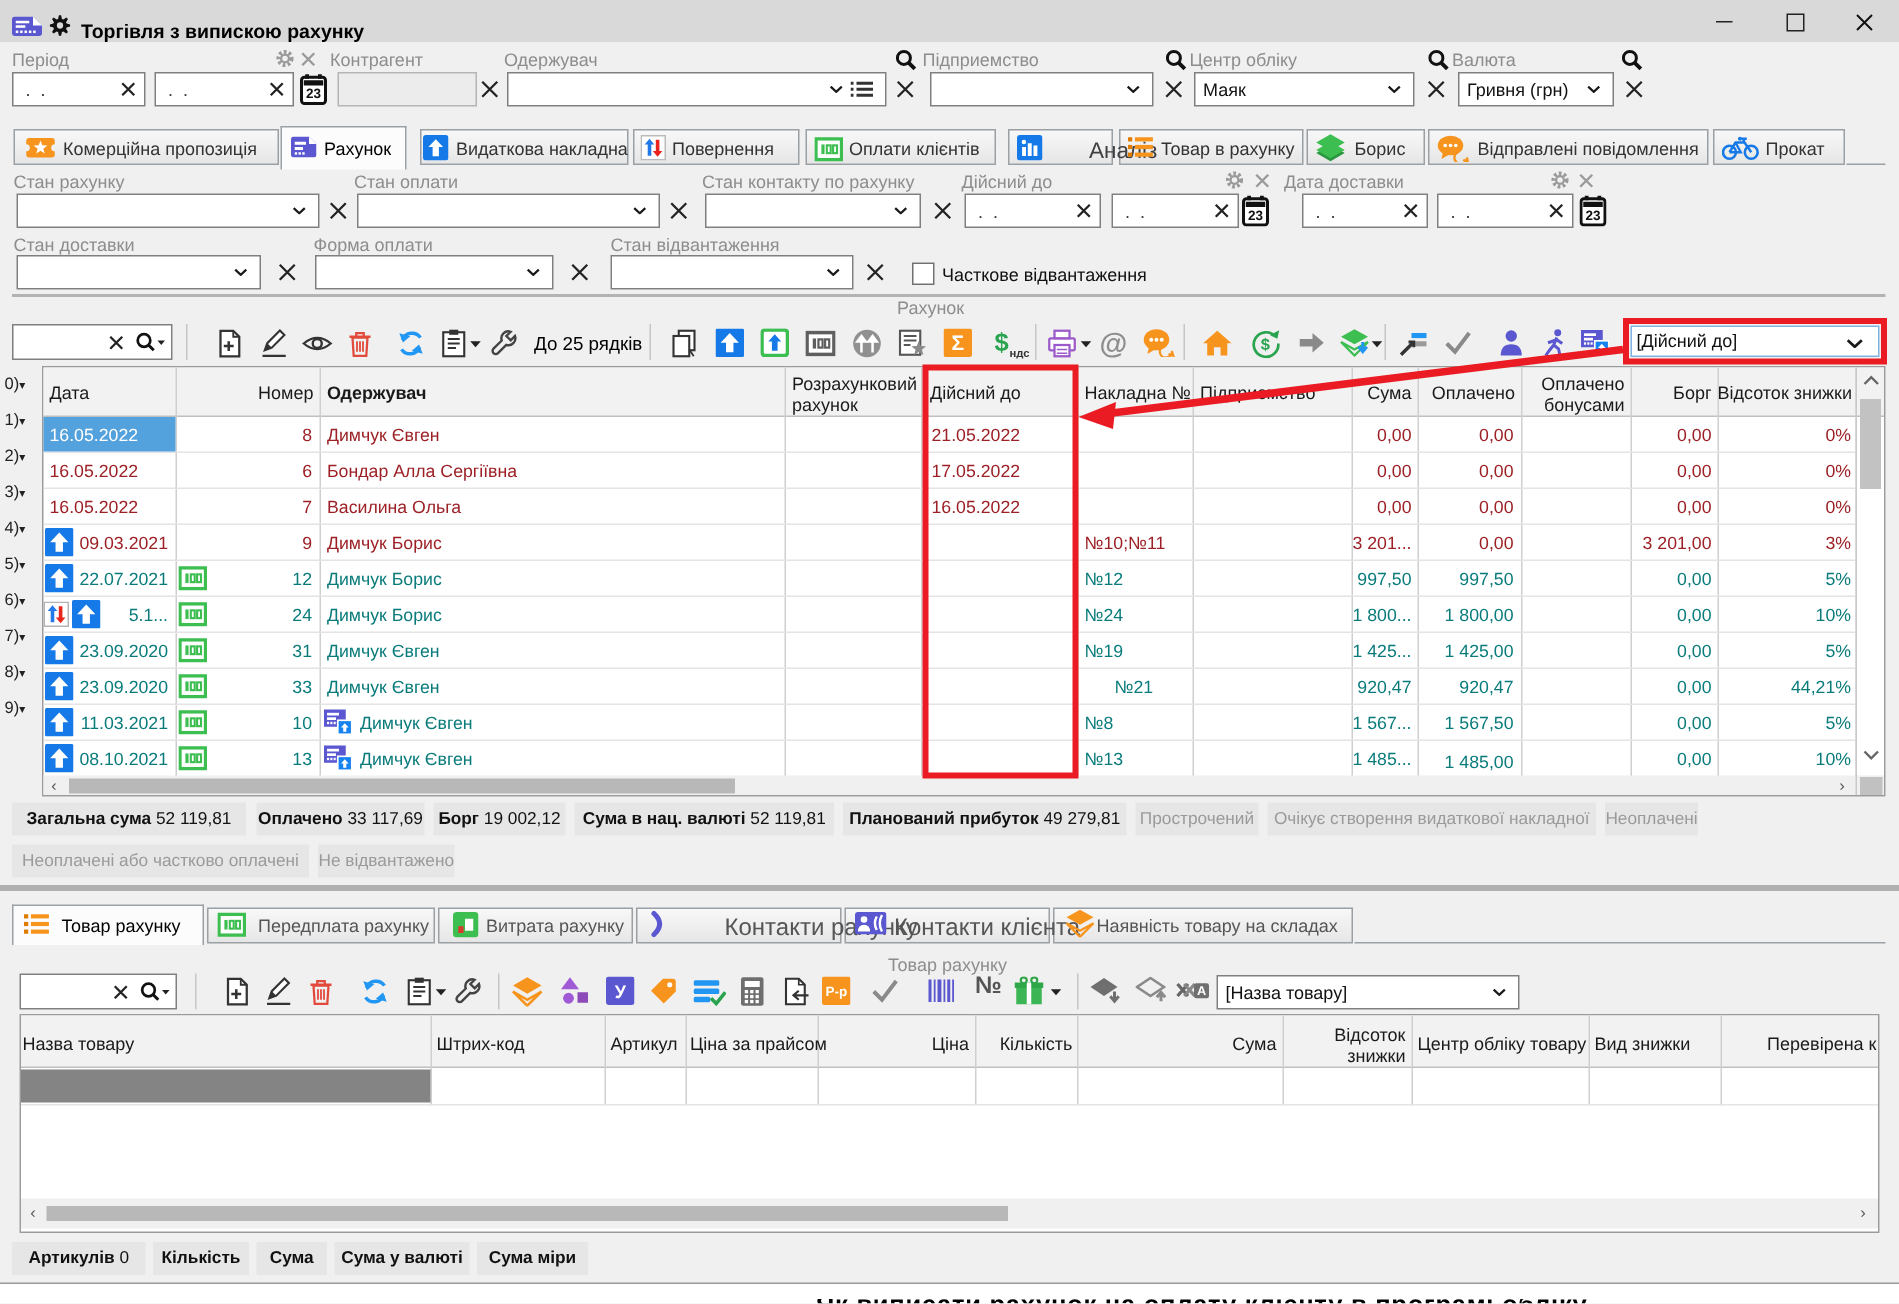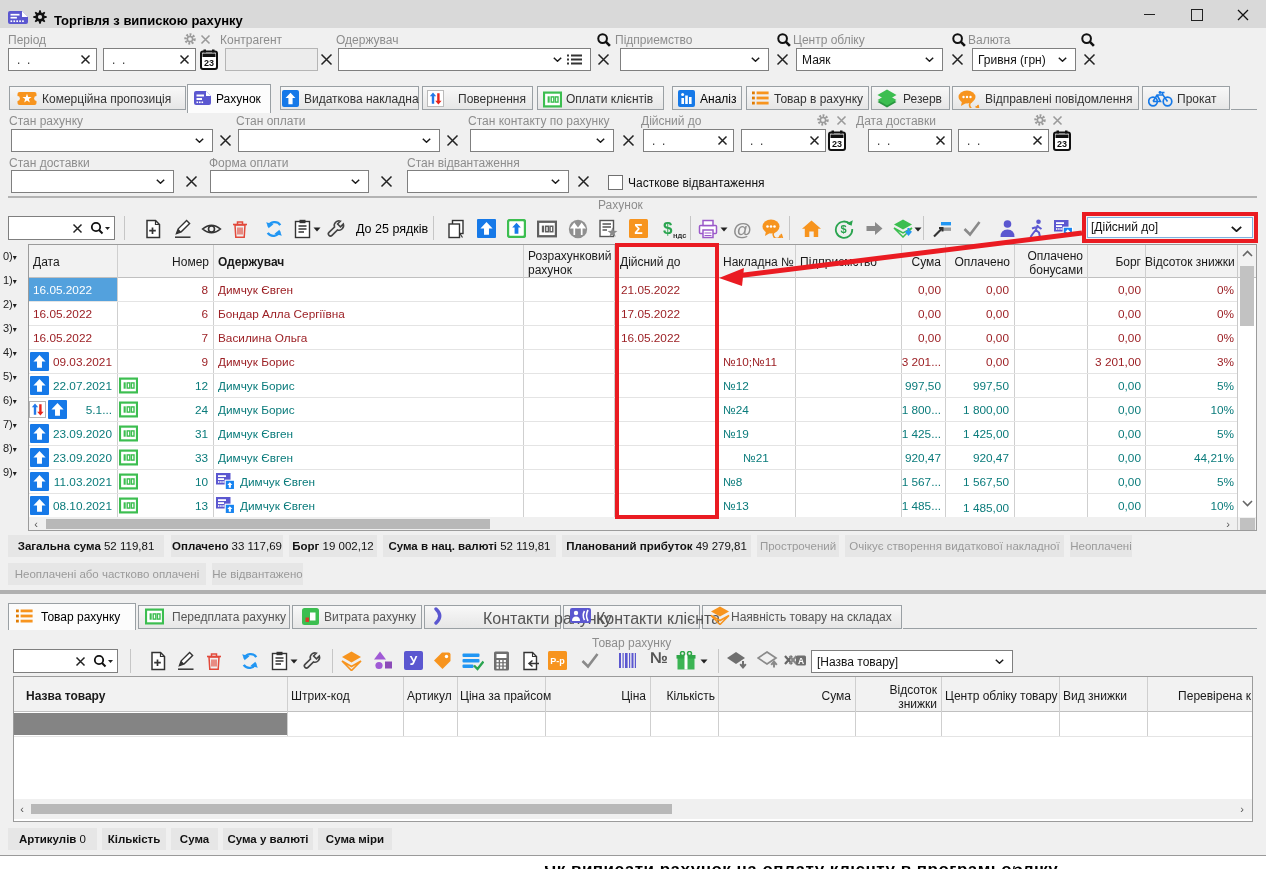--- a/index.html
+++ b/index.html
@@ -156,55 +156,55 @@
     <rect width="17" height="17" rx="2" fill="#1679E8"></rect>
     <path d="M8.5 2.8 L13.4 8 H10.6 V14.2 H6.4 V8 H3.6 Z" fill="#fff"></path>
   </svg>
 <div class="ab" style="left:304px;top:92px;font-size:12px;color:#333;z-index:4;white-space:nowrap;">Видаткова накладна</div>
 <div class="tab" style="left:422px;width:111px;"></div>
 <svg class="ab" style="left:427px;top:90px;z-index:4" width="17" height="17" viewBox="0 0 17 17">
     <rect x="0.5" y="0.5" width="16" height="16" fill="#fff" stroke="#bbb"></rect>
     <path d="M6 2.5 L9.2 6.3 H7.2 V13.8 H4.8 V6.3 H2.8 Z" fill="#2479E8"></path>
     <path d="M11.4 14.5 L8.2 10.7 H10.2 V3.2 H12.6 V10.7 H14.6 Z" fill="#E8251C"></path>
   </svg>
-<div class="ab" style="left:458px;top:92px;font-size:12px;color:#333;z-index:4;white-space:nowrap;">Повернення</div>
+<div class="ab" style="left:448px;top:92px;font-size:12px;color:#333;z-index:4;white-space:nowrap;">Повернення</div>
 <div class="tab" style="left:537px;width:127px;"></div>
 <svg class="ab" style="left:543px;top:90px;z-index:4" width="19" height="19" viewBox="0 0 19 19">
     <rect x="1.0" y="2.6" width="17.0" height="13.8" fill="#fff" stroke="#3CBE50" stroke-width="2.2"></rect>
     <rect x="4.6" y="6.3" width="2.1" height="6.4" fill="#3CBE50"></rect>
     <rect x="8.2" y="6.9" width="2.6" height="5.2" fill="none" stroke="#3CBE50" stroke-width="1.4"></rect>
     <rect x="12.4" y="6.9" width="2.6" height="5.2" fill="none" stroke="#3CBE50" stroke-width="1.4"></rect>
   </svg>
 <div class="ab" style="left:566px;top:92px;font-size:12px;color:#333;z-index:4;white-space:nowrap;">Оплати клієнтів</div>
 <div class="tab" style="left:672px;width:70px;"></div>
 <svg class="ab" style="left:678px;top:90px;z-index:4" width="17" height="17" viewBox="0 0 17 17">
     <rect width="17" height="17" rx="2" fill="#1679E8"></rect>
     <circle cx="4.6" cy="4.6" r="1.5" fill="#fff"></circle>
     <rect x="3.4" y="8" width="2.6" height="6" fill="#fff"></rect>
     <rect x="7.2" y="5.5" width="2.6" height="8.5" fill="#fff"></rect>
     <rect x="11" y="7" width="2.6" height="7" fill="#fff"></rect>
   </svg>
-<div class="ab" style="left:700px;top:92px;font-size:12px;color:#000000;z-index:4;white-space:nowrap;">Аналіз</div>
+<div class="ab" style="left:726px;top:92px;font-size:15px;color:#404040;z-index:4;white-space:nowrap;">Аналіз</div>
 <div class="tab" style="left:746px;width:123px;"></div>
 <svg class="ab" style="left:752px;top:91px;z-index:4" width="17" height="14" viewBox="0 0 17 14">
     <rect x="0" y="0.5" width="2.8" height="2.8" fill="#e07b00"></rect>
     <rect x="4.6" y="0.5" width="12" height="2.8" fill="#F7941E"></rect>
     <rect x="0" y="5.6" width="2.8" height="2.8" fill="#e07b00"></rect>
     <rect x="4.6" y="5.6" width="12" height="2.8" fill="#F7941E"></rect>
     <rect x="0" y="10.7" width="2.8" height="2.8" fill="#e07b00"></rect>
     <rect x="4.6" y="10.7" width="12" height="2.8" fill="#F7941E"></rect>
   </svg>
 <div class="ab" style="left:774px;top:92px;font-size:12px;color:#333;z-index:4;white-space:nowrap;">Товар в рахунку</div>
 <div class="tab" style="left:871px;width:79px;"></div>
 <svg class="ab" style="left:877px;top:89px;z-index:4" width="20" height="19" viewBox="0 0 20 19">
     <polygon points="10,0.5 19.5,6 10,11.5 0.5,6" fill="#3CBE50"></polygon>
     <polygon points="10,7.5 19.5,13 10,18.5 0.5,13" fill="#2A9740"></polygon>
     <polygon points="10,5.5 19.5,11 10,16.5 0.5,11" fill="#3CBE50"></polygon>
   </svg>
-<div class="ab" style="left:903px;top:92px;font-size:12px;color:#333;z-index:4;white-space:nowrap;">Резерв</div>
+<div class="ab" style="left:903px;top:92px;font-size:12px;color:#333;z-index:4;white-space:nowrap;">Борис</div>
 <div class="tab" style="left:952px;width:187px;"></div>
 <svg class="ab" style="left:958px;top:90px;z-index:4" width="22" height="18" viewBox="0 0 22 18">
     <ellipse cx="9" cy="7" rx="8.5" ry="6.5" fill="#F7941E"></ellipse>
     <path d="M4 11 L3 16 L9 12.5 Z" fill="#F7941E"></path>
     <circle cx="5.5" cy="7" r="1.2" fill="#fff"></circle>
     <circle cx="9" cy="7" r="1.2" fill="#fff"></circle>
     <circle cx="12.5" cy="7" r="1.2" fill="#fff"></circle>
     <path d="M14 11.5 a4.2 4 0 1 0 6 3.5 l0.5 3 -3 -1.5" fill="none" stroke="#F7941E" stroke-width="1.6"></path>
   </svg>
 <div class="ab" style="left:985px;top:92px;font-size:12px;color:#333;z-index:4;white-space:nowrap;">Відправлені повідомлення</div>
@@ -909,21 +909,21 @@
 <div class="vline" style="left:403px;top:677px;height:60px;background:#cfcfcf;"></div>
 <div class="vline" style="left:457px;top:677px;height:60px;background:#cfcfcf;"></div>
 <div class="vline" style="left:545px;top:677px;height:60px;background:#cfcfcf;"></div>
 <div class="vline" style="left:650px;top:677px;height:60px;background:#cfcfcf;"></div>
 <div class="vline" style="left:718px;top:677px;height:60px;background:#cfcfcf;"></div>
 <div class="vline" style="left:855px;top:677px;height:60px;background:#cfcfcf;"></div>
 <div class="vline" style="left:941px;top:677px;height:60px;background:#cfcfcf;"></div>
 <div class="vline" style="left:1059px;top:677px;height:60px;background:#cfcfcf;"></div>
 <div class="vline" style="left:1147px;top:677px;height:60px;background:#cfcfcf;"></div>
 <div class="hline" style="left:14px;top:736px;width:1238px;"></div>
-<div class="hdr" style="left:26px;top:689px;font-weight:bold;">Назва товару</div>
+<div class="hdr" style="left:15px;top:689px;font-weight:normal;">Назва товару</div>
 <div class="hdr" style="left:291px;top:689px;">Штрих-код</div>
 <div class="hdr" style="left:407px;top:689px;">Артикул</div>
 <div class="hdr" style="left:460px;top:689px;">Ціна за прайсом</div>
 <div class="hdr" style="left:586px;top:689px;width:60px;text-align:right;">Ціна</div>
 <div class="hdr" style="left:645px;top:689px;width:70px;text-align:right;">Кількість</div>
 <div class="hdr" style="left:791px;top:689px;width:60px;text-align:right;">Сума</div>
 <div class="hdr" style="left:867px;top:683px;width:70px;text-align:right;">Відсоток<br>знижки</div>
 <div class="hdr" style="left:945px;top:689px;">Центр обліку товару</div>
 <div class="hdr" style="left:1063px;top:689px;">Вид знижки</div>
 <div class="hdr" style="left:1141px;top:689px;width:110px;text-align:right;">Перевірена к</div>

